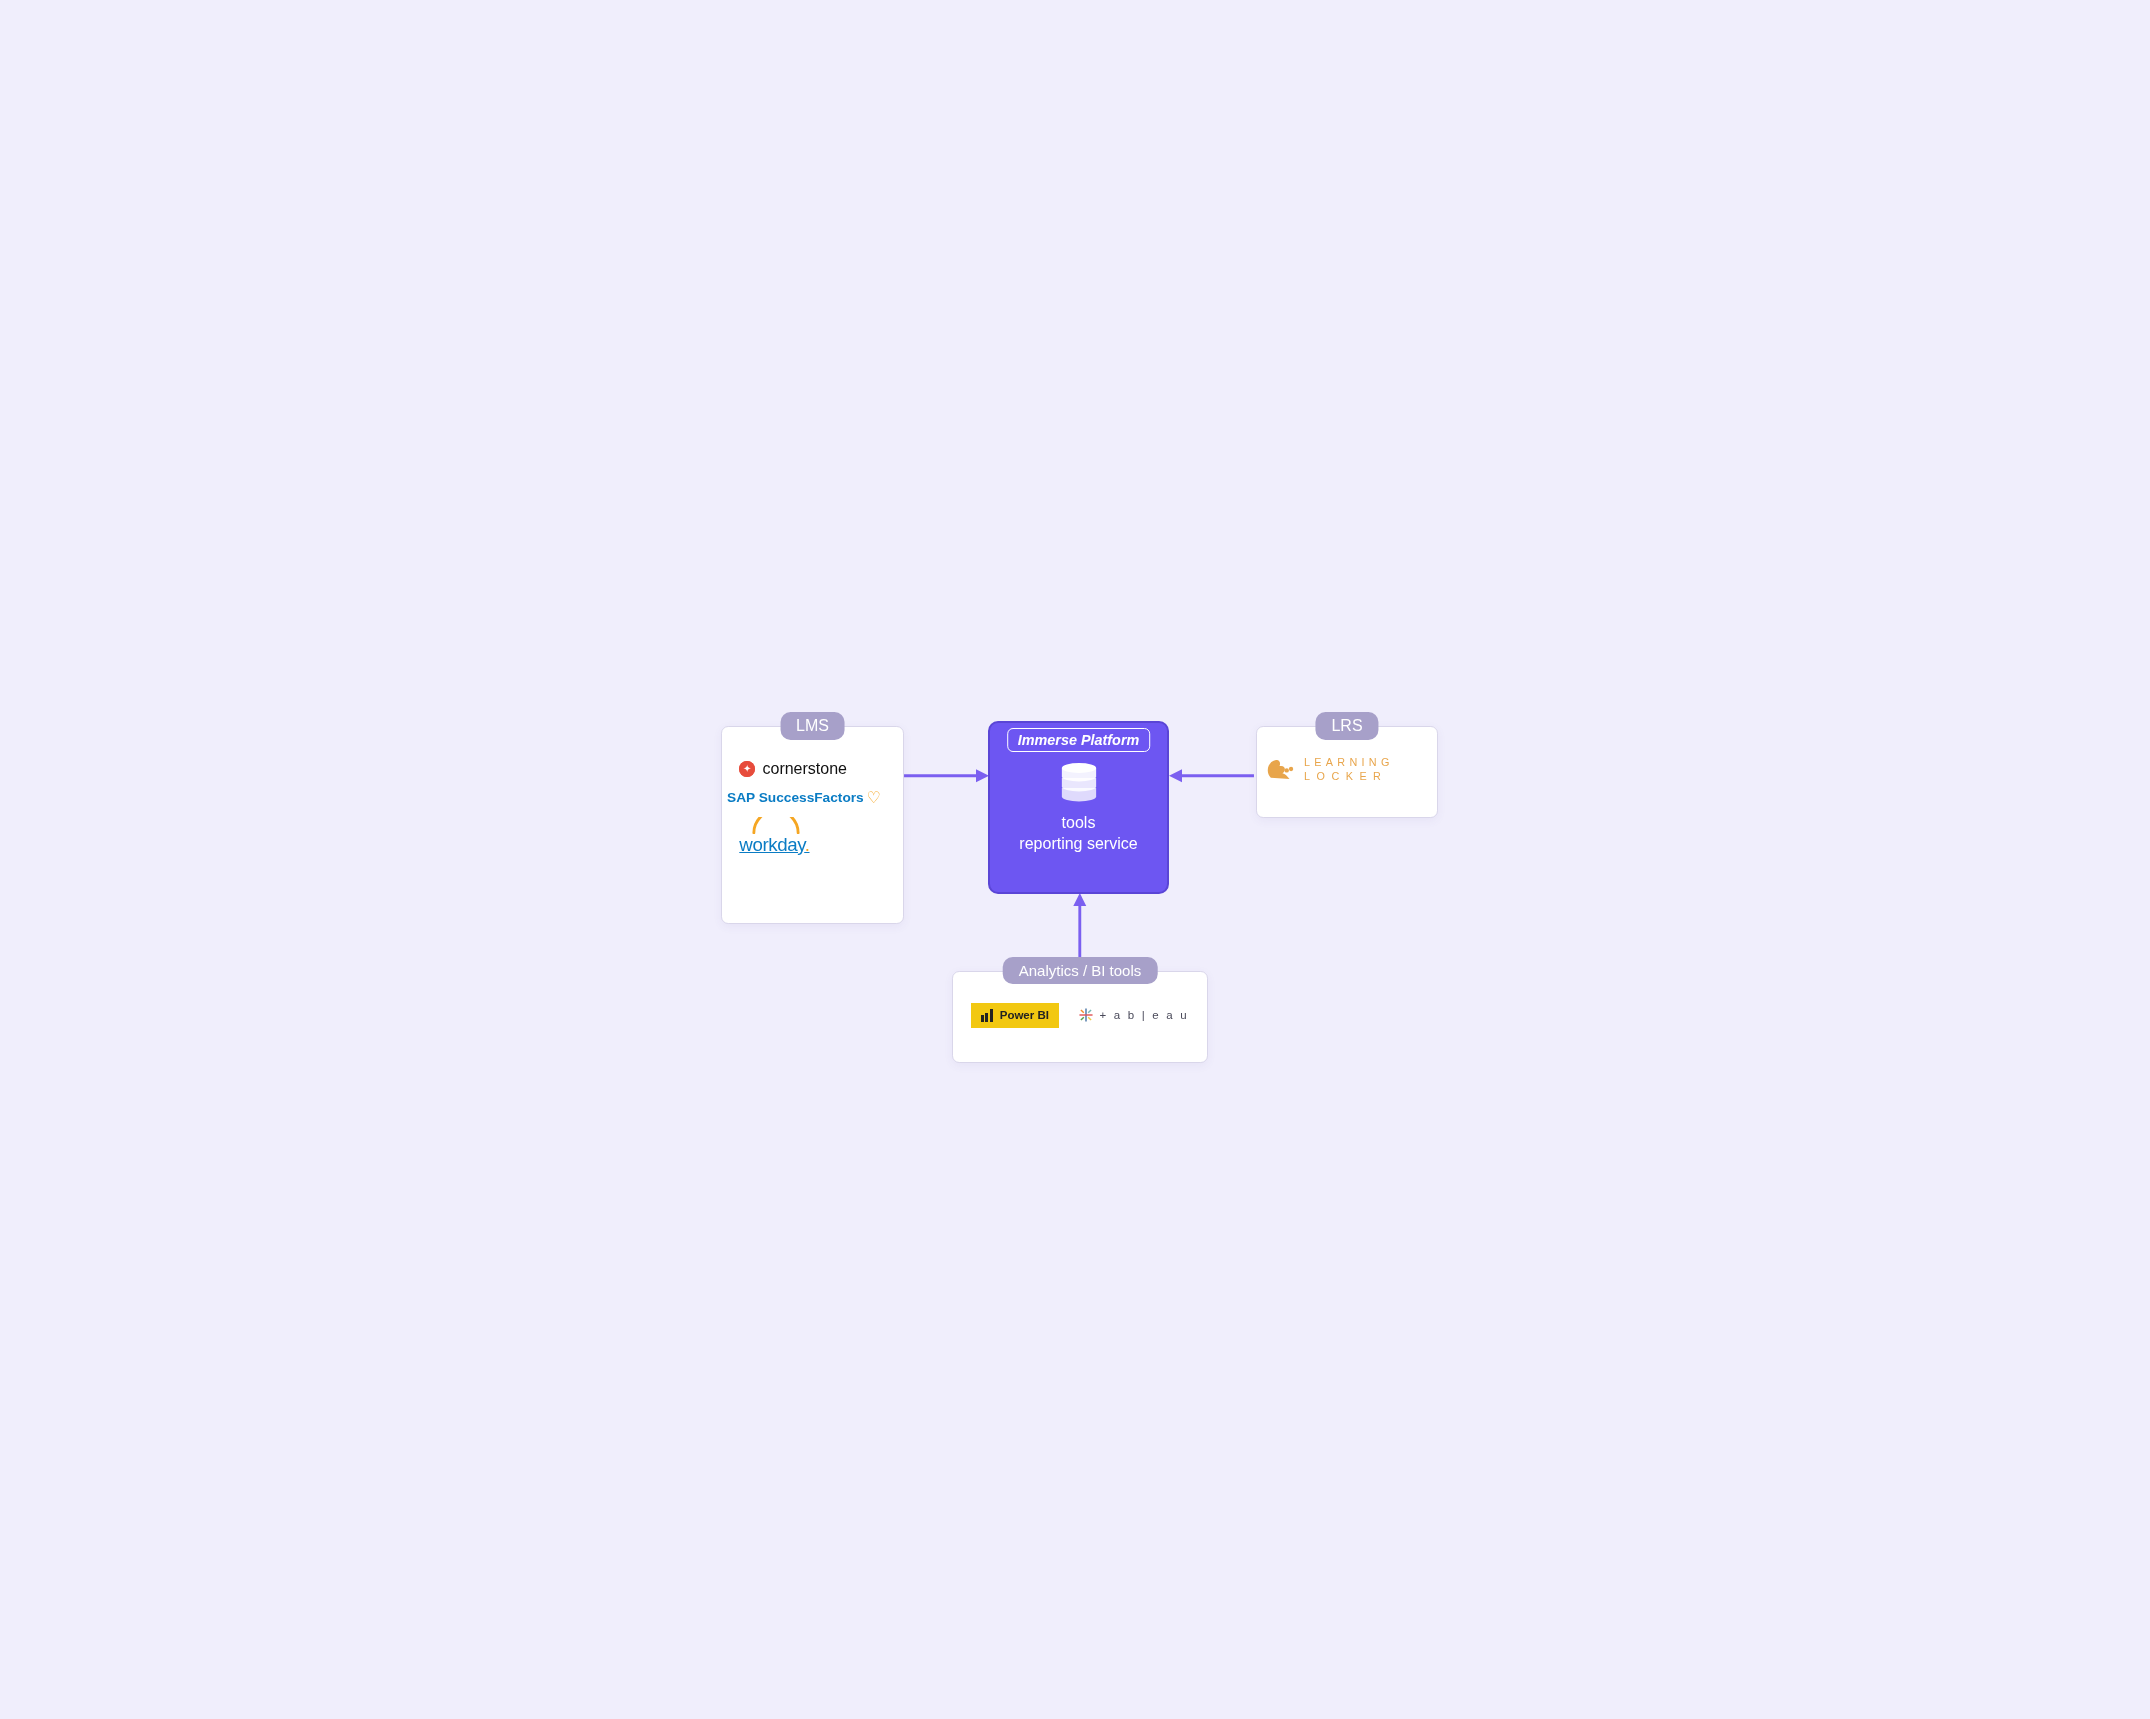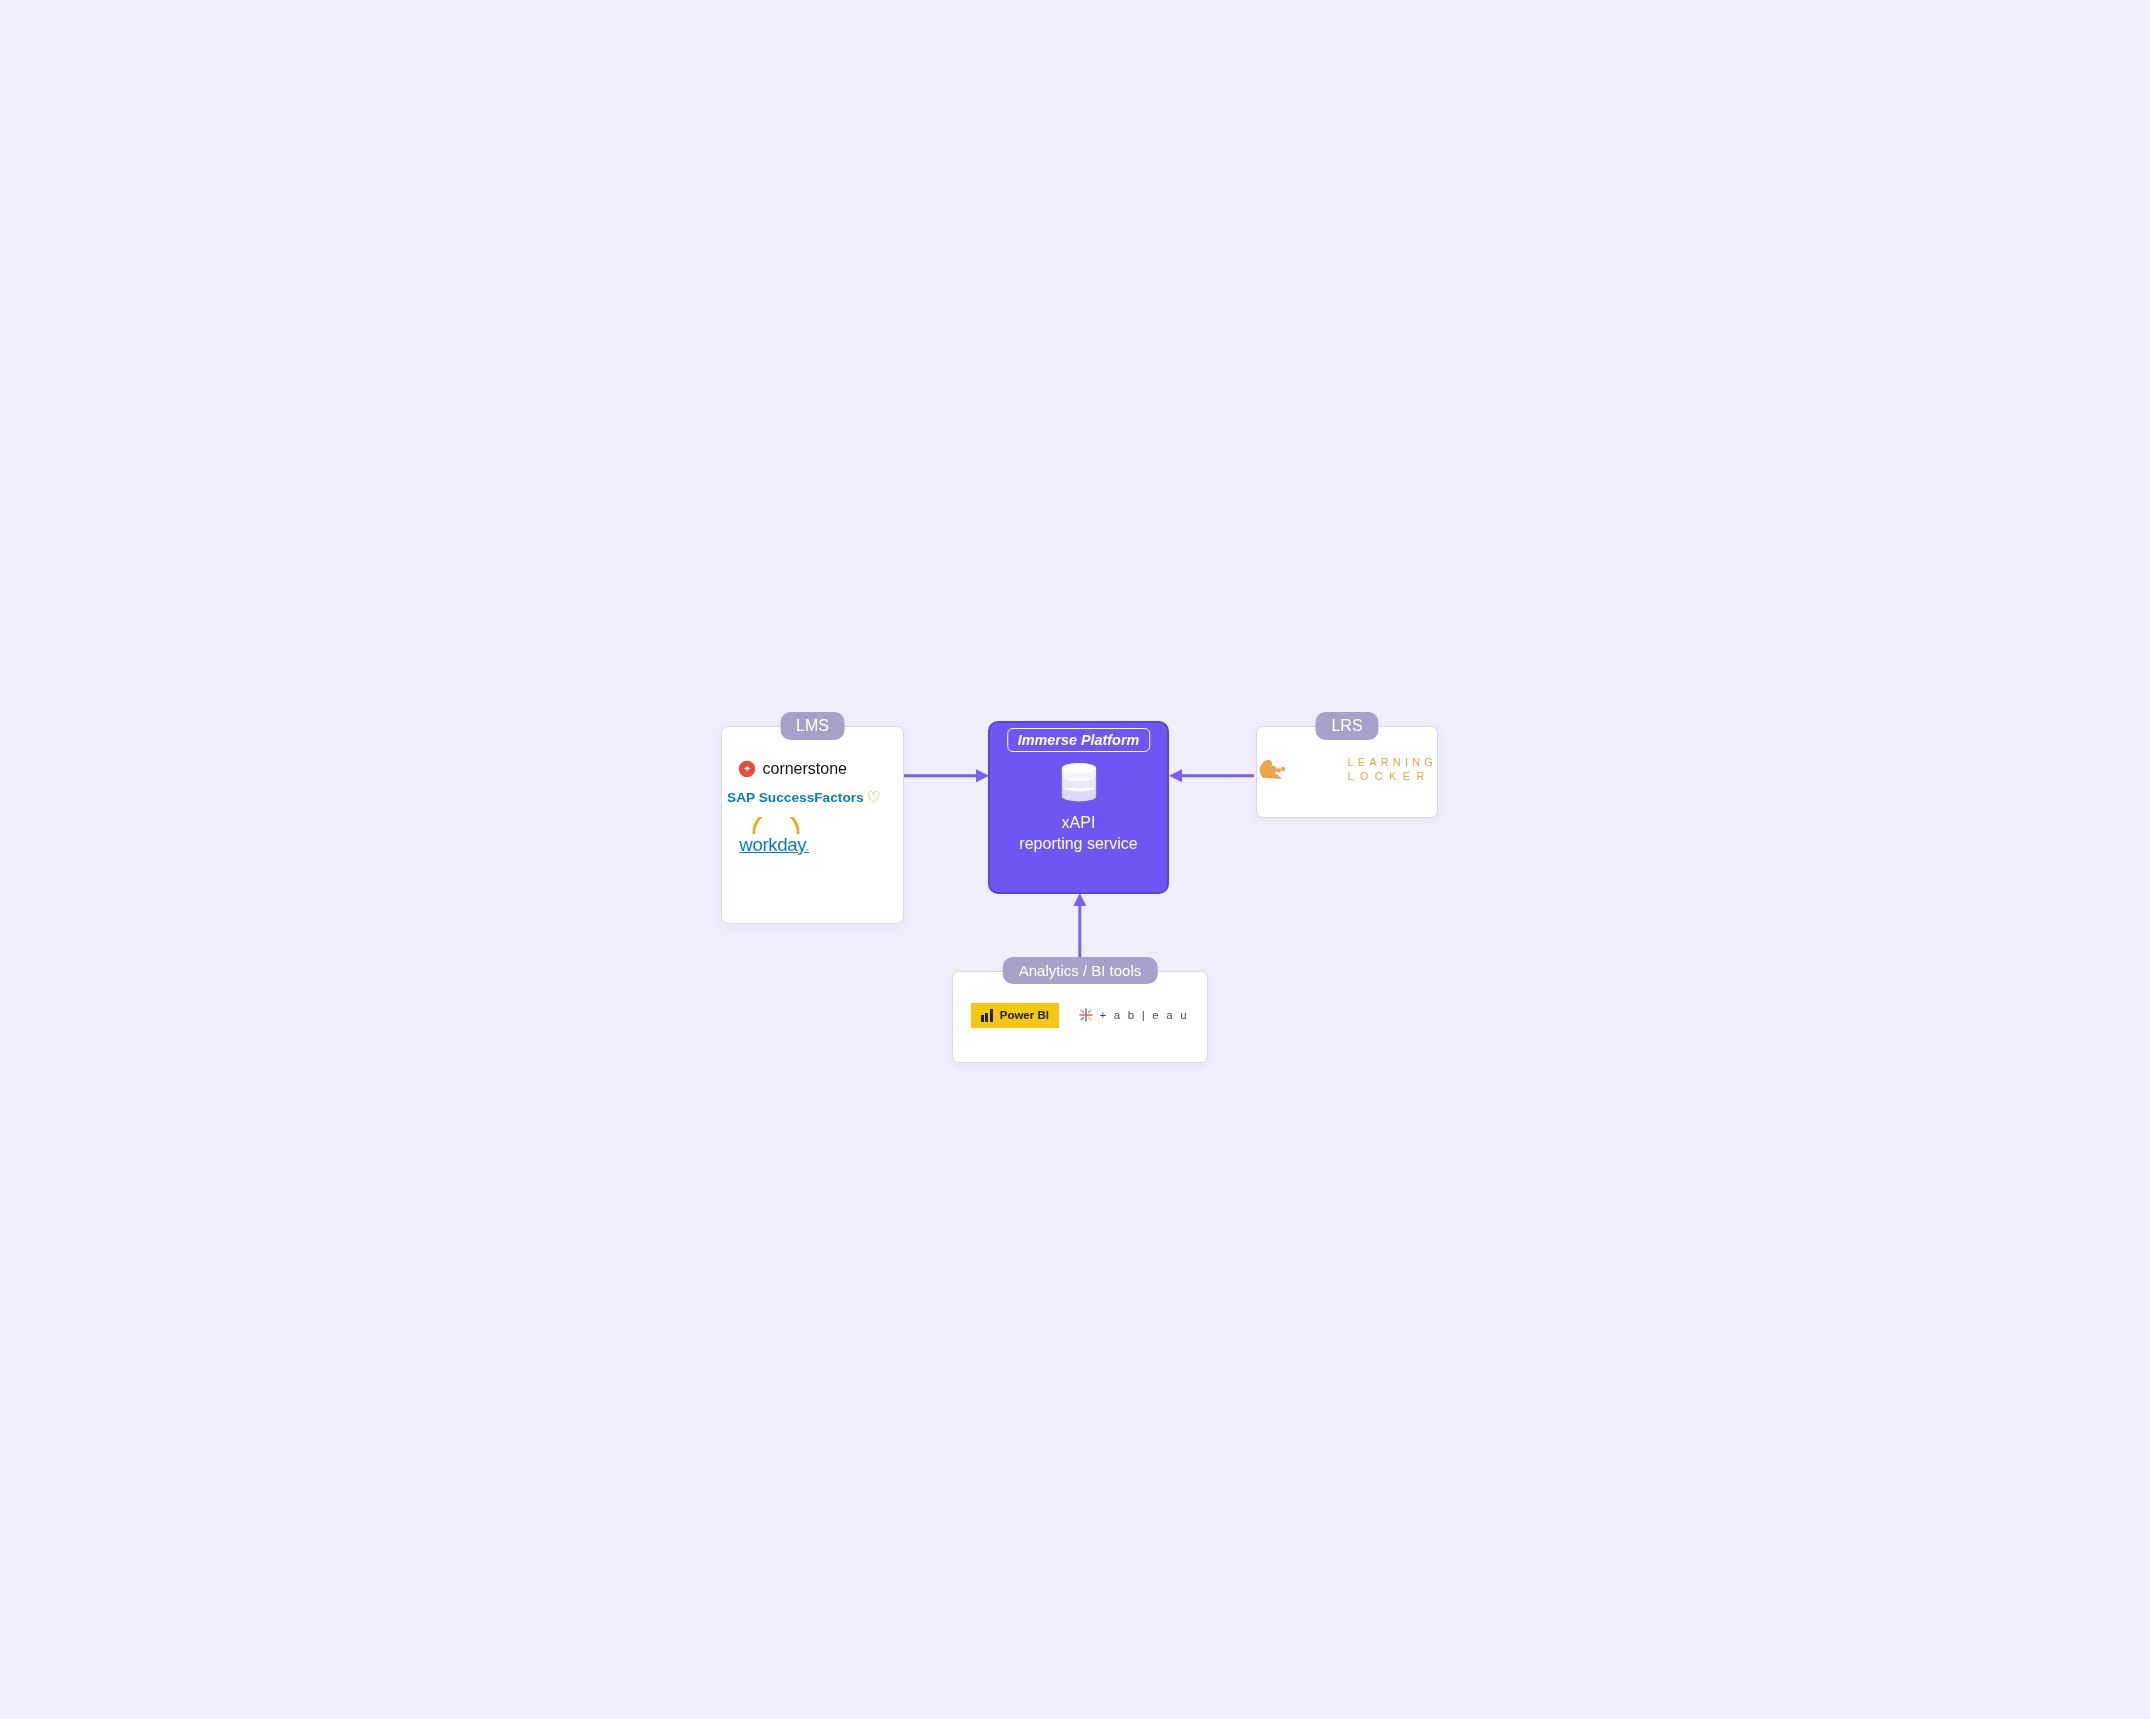--- a/index.html
+++ b/index.html
@@ -94,21 +94,21 @@
   }
   .db-icon { margin: 4.3px auto 5.8px; width:40px; }
   .platform-title { font-size:16px; font-weight:500; line-height:1.35; }
 
   
   .lrs {
     left: 616px; top: 214px;
     width: 182px; height: 92px;
     padding-top: 21.6px;
   }
-  .lrs-logo { display:flex; align-items:center; justify-content:space-between; gap:10px; margin-top:7.2px; }
+  .lrs-logo { display:flex; align-items:center; justify-content:flex-start; gap:10px; margin-top:7.2px;padding-left:8px; }
   .ll-text { color:#e8a54b; font-size:10.8px; letter-spacing:4.3px; line-height:1.3; }
   .ll-text .line2 { letter-spacing:6.5px; font-weight:300; }
 
   
   .bi {
     left: 312px; top: 459px;
     width: 256px; height: 92px;
     padding-top: 18.7px;
   }
   .bi .card-header { font-size:15px; }
@@ -180,21 +180,21 @@
     <div class="platform-header">Immerse Platform</div>
     <div class="db-icon">
       <svg width="40" height="42" viewBox="0 0 56 58">
         <ellipse cx="28" cy="8" rx="24" ry="7" fill="#ffffff"></ellipse>
         <path d="M4 8 v12 a24 7 0 0 0 48 0 V8" fill="#ffffff" opacity="0.92"></path>
         <path d="M4 22 v12 a24 7 0 0 0 48 0 V22" fill="#ffffff" opacity="0.85"></path>
         <path d="M4 36 v12 a24 7 0 0 0 48 0 V36" fill="#ffffff" opacity="0.78"></path>
       </svg>
     </div>
     <div class="platform-title">
-      <div>xAPI</div>
+      <div>tools</div>
       <div>reporting service</div>
     </div>
   </div>
 
   <div class="card lrs">
     <div class="card-header">LRS</div>
     <div class="lrs-logo">
       <svg width="29" height="26" viewBox="0 0 40 36">
         <path d="M8 30 C 0 22, 4 8, 14 6 C 20 4, 22 10, 20 14 C 28 12, 30 20, 24 24 C 30 26, 32 30, 34 32" fill="#e8a54b"></path>
         <circle cx="30" cy="20" r="3" fill="#e8a54b"></circle>

